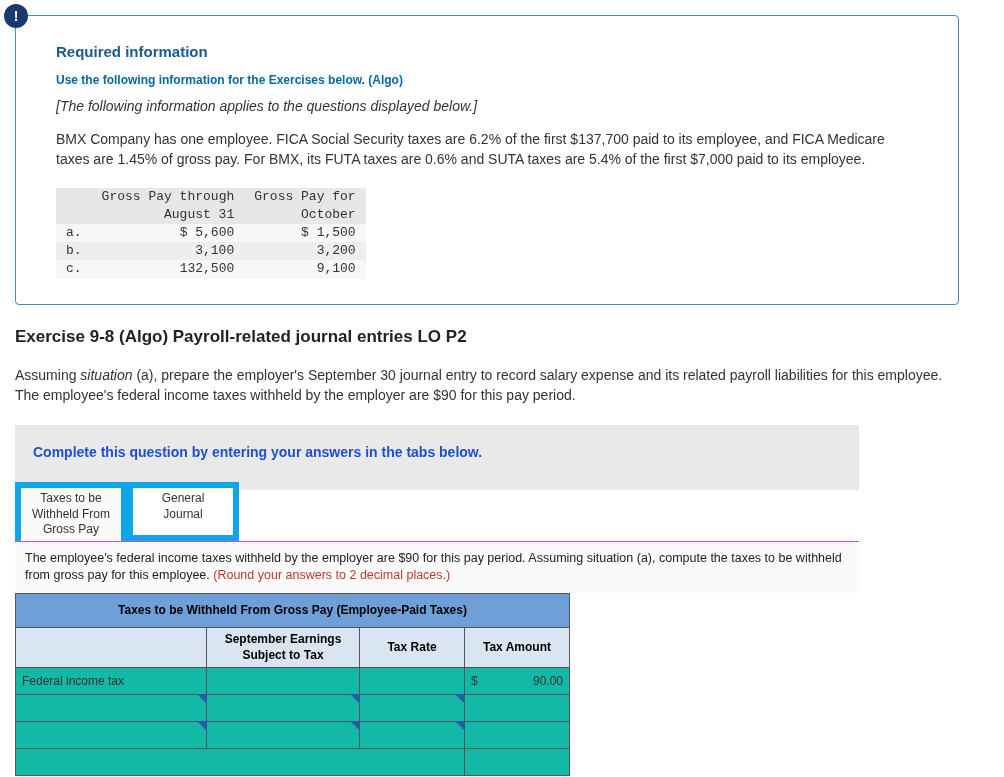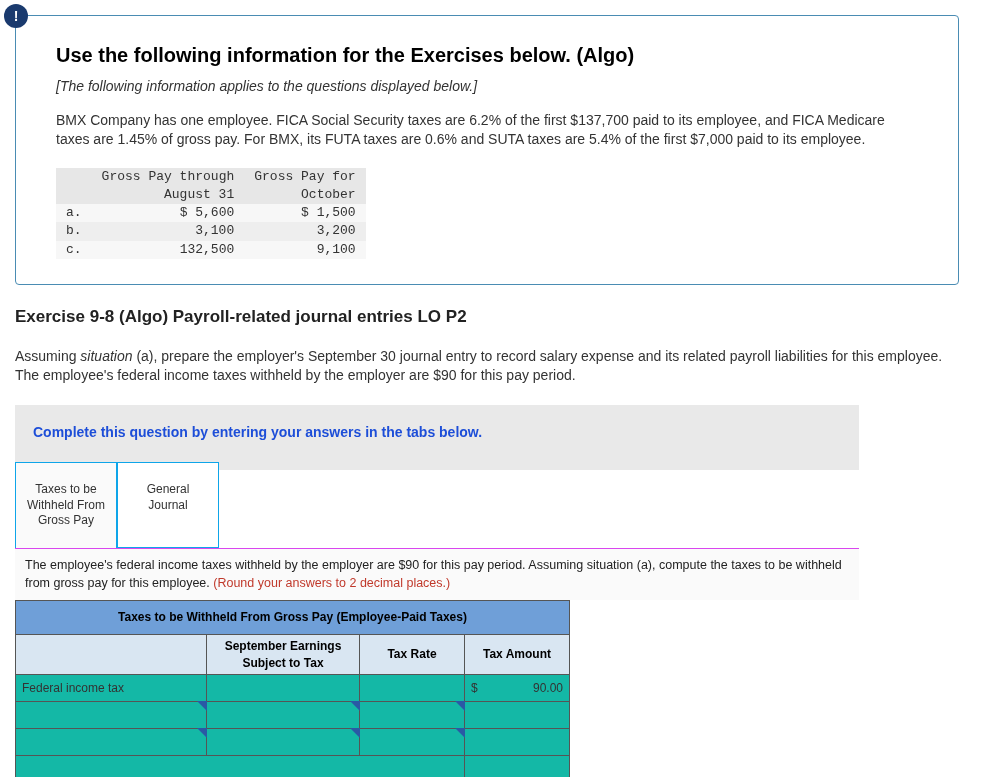--- a/index.html
+++ b/index.html
@@ -33,23 +33,23 @@
     font-size: 14px;
   }
   .req-info {
     color: #1a5a8e;
     font-weight: bold;
     font-size: 15px;
     margin-bottom: 10px;
   }
   .use-following {
     font-weight: bold;
-    font-size: 20px;
+    font-size: 12px;
     margin-bottom: 8px;
-    color: #000000;
+    color: #0369a1;
   }
   .applies {
     font-style: italic;
     color: #333;
     margin-bottom: 14px;
   }
   .body-text {
     color: #333;
     margin-bottom: 18px;
   }
@@ -98,24 +98,24 @@
     color: #1d4ed8;
     font-size: 14px;
   }
   .tabs {
     display: flex;
     gap: 0;
     margin-left: 0;
     margin-top: -8px;
   }
   .tab {
-    border: 1px solid #0ea5e9;
+    border: 6px solid #0ea5e9;
     background: #fff;
     min-width: 88px;
-    padding: 19px 6px;
+    padding: 3px 6px;
     font-size: 12px;
     text-align: center;
     line-height: 1.3;
     color: #333;
     cursor: pointer;
   }
   .tab.active {
     font-weight: normal;
     background: #fafafa;
     border-bottom: none;
@@ -192,20 +192,21 @@
   }
   .amt-value span:first-child {
     margin-right: 6px;
   }
 </style>
 </head>
 <body>
 
 <div class="info-box">
   <div class="info-badge">!</div>
+  <div class="req-info">Required information</div>
   <div class="use-following">Use the following information for the Exercises below. (Algo)</div>
   <div class="applies">[The following information applies to the questions displayed below.]</div>
   <div class="body-text">BMX Company has one employee. FICA Social Security taxes are 6.2% of the first $137,700 paid to its employee, and FICA Medicare taxes are 1.45% of gross pay. For BMX, its FUTA taxes are 0.6% and SUTA taxes are 5.4% of the first $7,000 paid to its employee.</div>
 
   <table class="data-table">
     <thead>
       <tr>
         <td> </td>
         <td><span>Gross Pay through</span>
 <span>August 31</span></td>

